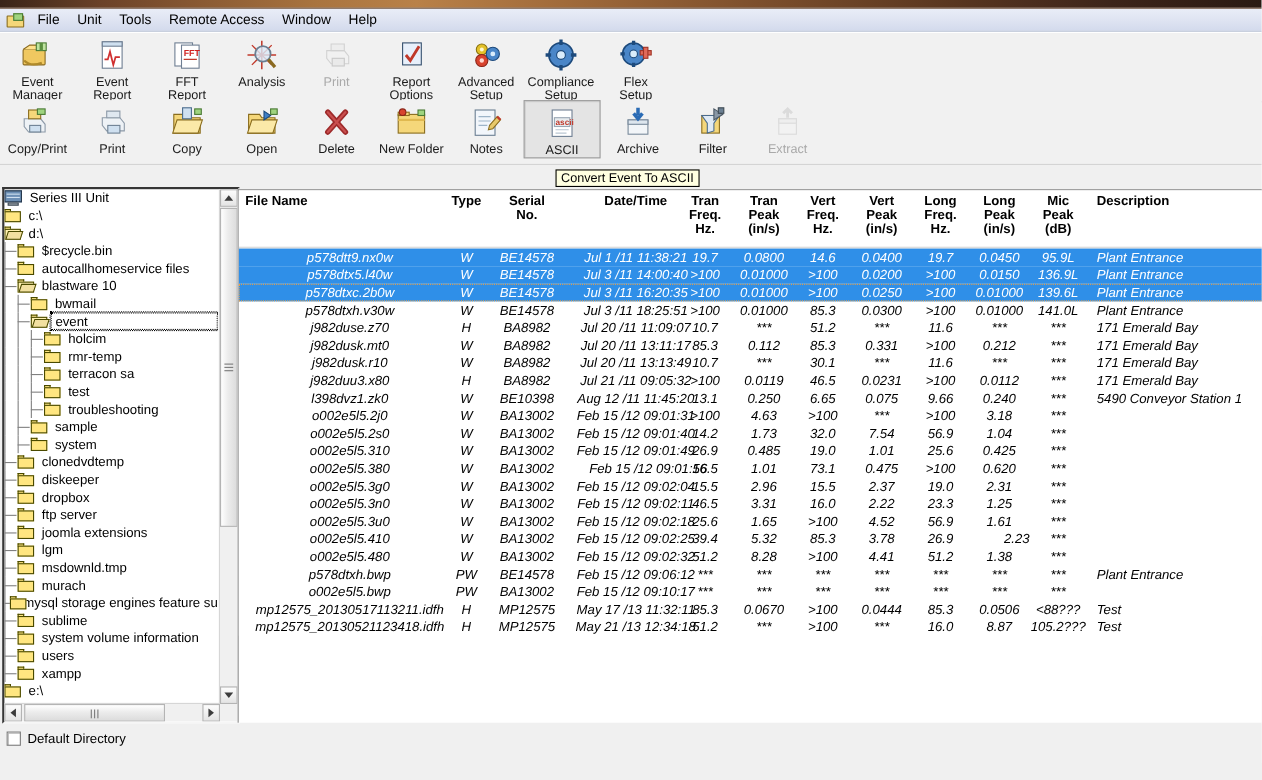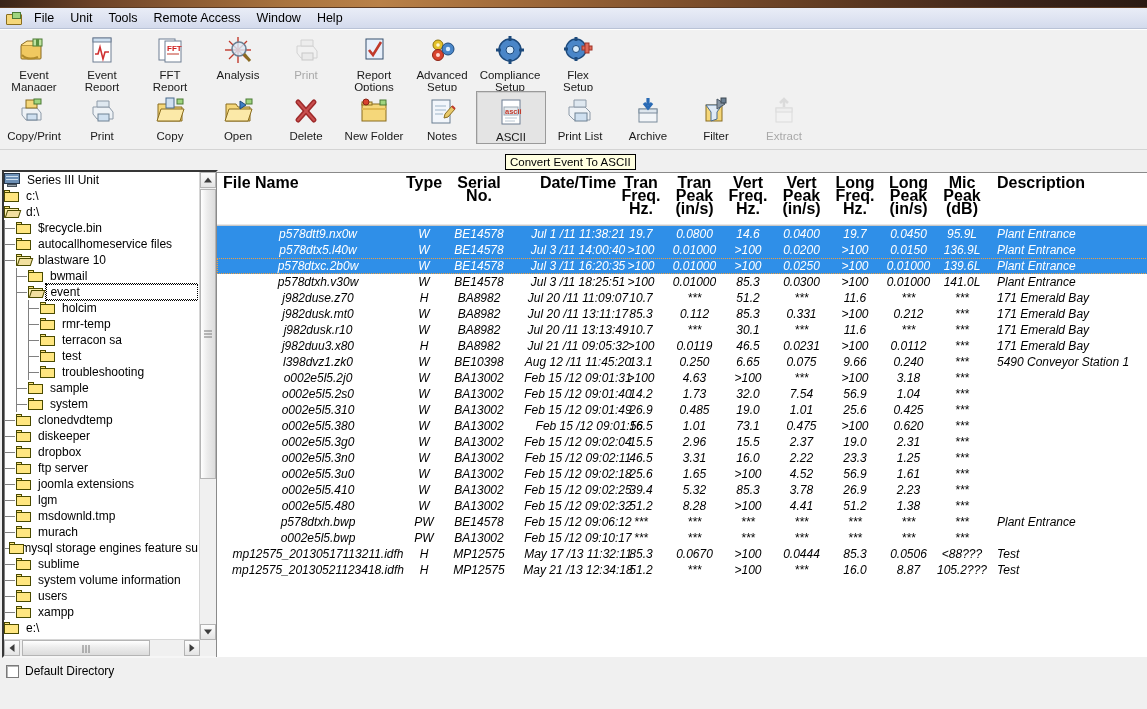--- a/index.html
+++ b/index.html
@@ -131,21 +131,21 @@
   .listpanel{
     position:absolute;left:216px;top:172px;width:931px;height:484px;
     background:#fff;border-top:1px solid #8a8a8a;border-left:1px solid #8a8a8a;
     overflow:hidden;
   }
   .lheader{
     position:relative;height:52px;background:#fff;border-bottom:1px solid #c8c8c8;
     box-shadow:inset 0 -1px 0 #e8e8e8;
   }
   .hcell{
-    position:absolute;top:3px;font-weight:bold;font-size:16px;color:#000;line-height:13px;white-space:pre-line;
+    position:absolute;top:3px;font-weight:bold;font-size:12px;color:#000;line-height:13px;white-space:pre-line;
   }
   .lbody{position:relative;background:#fff;}
   .lrow{
     position:relative;height:16px;line-height:16px;font-size:12px;font-style:italic;color:#000;white-space:nowrap;
   }
   .lrow.sel{background:#2f8fe8;color:#fff;}
   .lrow.focus{outline:1px dotted #f0a040;outline-offset:-1px;}
   .cell{position:absolute;top:0;}
 
   
@@ -367,28 +367,20 @@
           <div class="ico"><svg width="32" height="32" viewBox="0 0 32 32">
               <rect x="7" y="4" width="18" height="24" fill="#fff" stroke="#6f7f93"></rect>
               <rect x="9" y="11" width="14" height="8" fill="#e8ecef" stroke="#9aa7b4"></rect>
               <text x="10" y="18" font-size="7.5" font-weight="bold" fill="#c0392b" font-family="Liberation Sans">ascii</text>
               <g stroke="#b9c6d2">
                 <line x1="10" y1="22" x2="22" y2="22"></line>
                 <line x1="10" y1="25" x2="20" y2="25"></line>
               </g>
             </svg></div>
           <div class="lbl">ASCII</div>
-        </div>
-        <div class="tbbtn">
-          <div class="ico"><svg width="32" height="32" viewBox="0 0 32 32">
-              <path d="M5 12 h16 l5 5 v8 h-16 l-5 -5 z" fill="#eef2f6" stroke="#8d9aa8"></path>
-              <path d="M10 5 h12 v7 h-12 z" fill="#dfe8f0" stroke="#8d9aa8"></path>
-              <rect x="11" y="18" width="12" height="8" fill="#cfe0f0" stroke="#6f8294"></rect>
-            </svg></div>
-          <div class="lbl">Print List</div>
         </div>
         <div class="tbbtn">
           <div class="ico"><svg width="32" height="32" viewBox="0 0 32 32">
               <rect x="7" y="14" width="18" height="13" fill="#f2f5f8" stroke="#7a8b9c"></rect>
               <rect x="7" y="14" width="18" height="4" fill="#dde6ee" stroke="#7a8b9c"></rect>
               <path d="M16 3 v7 M12 8 l4 5 l4 -5" stroke="#2a6bb5" stroke-width="3.2" fill="none"></path>
             </svg></div>
           <div class="lbl">Archive</div>
         </div>
         <div class="tbbtn">
@@ -952,21 +944,21 @@
         <div class="lrow">
           <div class="cell" style="left: 6px; width: 190px; text-align: center;">o002e5l5.410</div>
           <div class="cell" style="left: 186px; width: 42px; text-align: center;">W</div>
           <div class="cell" style="left: 232px; width: 60px; text-align: center;">BA13002</div>
           <div class="cell" style="left: 296px; width: 130px; text-align: center;">Feb 15 /12  09:02:25</div>
           <div class="cell" style="left: 398px; width: 52px; text-align: center;">39.4</div>
           <div class="cell" style="left: 450px; width: 55px; text-align: center;">5.32</div>
           <div class="cell" style="left: 505px; width: 52px; text-align: center;">85.3</div>
           <div class="cell" style="left: 557px; width: 55px; text-align: center;">3.78</div>
           <div class="cell" style="left: 612px; width: 52px; text-align: center;">26.9</div>
-          <div class="cell" style="left: 664px; width: 55px; text-align: center;">2.23</div>
+          <div class="cell" style="left: 664px; width: 55px; text-align: right;">2.23</div>
           <div class="cell" style="left: 719px; width: 52px; text-align: center;">***</div>
           <div class="cell" style="left: 780px; width: 150px; text-align: left;"></div>
         </div>
         <div class="lrow">
           <div class="cell" style="left: 6px; width: 190px; text-align: center;">o002e5l5.480</div>
           <div class="cell" style="left: 186px; width: 42px; text-align: center;">W</div>
           <div class="cell" style="left: 232px; width: 60px; text-align: center;">BA13002</div>
           <div class="cell" style="left: 296px; width: 130px; text-align: center;">Feb 15 /12  09:02:32</div>
           <div class="cell" style="left: 398px; width: 52px; text-align: center;">51.2</div>
           <div class="cell" style="left: 450px; width: 55px; text-align: center;">8.28</div>

